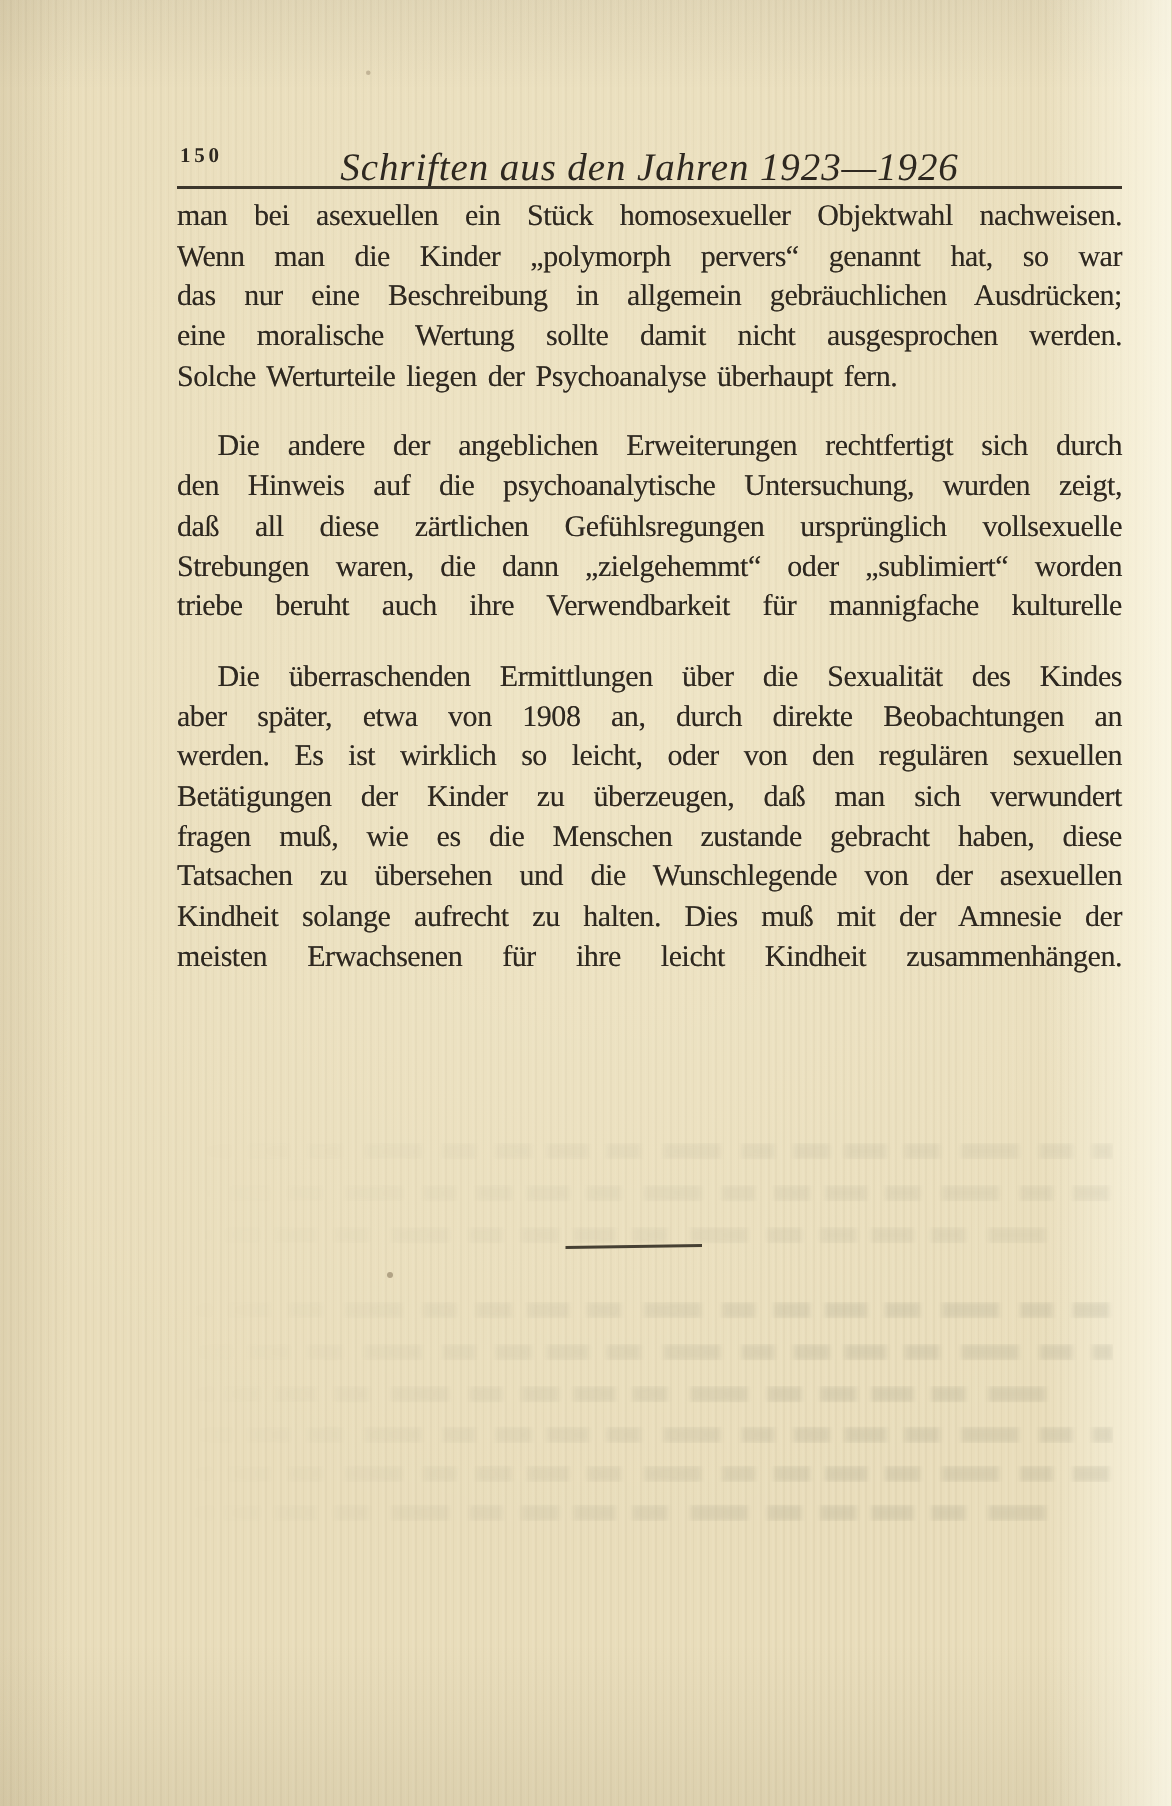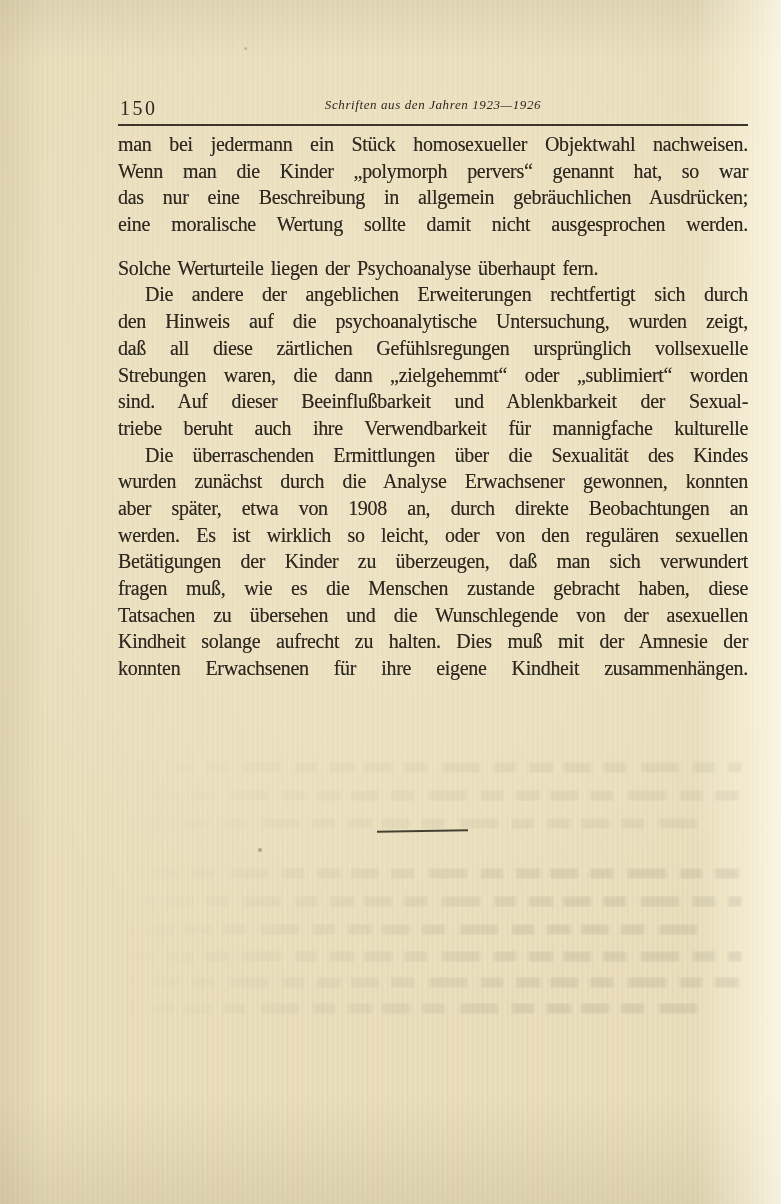--- a/index.html
+++ b/index.html
@@ -23,27 +23,27 @@
   }
 
   
   .running-head {
     position: absolute;
     left: 118px; top: 97px;
     width: 630px; height: 26px;
   }
   .pageno {
     position: absolute; left: 2px; top: 0;
-    font-size: 20px; letter-spacing: 2.5px;
+    font-size: 14px; letter-spacing: 2.5px; font-weight: bold;
   }
   .running-title {
     position: absolute; left: 0; right: 0; top: 0;
     text-align: center;
     font-style: italic;
-    font-size: 13px;
+    font-size: 26px;
     letter-spacing: 0.6px;
   }
   .head-rule {
     position: absolute;
     left: 118px; top: 124px;
     width: 630px; height: 2px;
     background: #3c362b;
   }
 
   
@@ -56,22 +56,22 @@
     text-shadow: 0 0 0.4px rgba(46,40,32,0.55);
   }
   .line {
     height: 26.7px;
     overflow: visible;
     white-space: normal;
     text-align: justify;
     text-align-last: justify;
     text-justify: inter-word;
   }
-  .line.indent { text-indent: 27px; }
-  .line.last { text-align-last: left; word-spacing: 2.5px; margin-top: 17px; }
+  .line.indent { text-indent: 27px; margin-top: 20px; }
+  .line.last { text-align-last: left; word-spacing: 2.5px; }
 
   
   .divider {
     position: absolute;
     left: 377px; top: 830px;
     width: 91px; height: 2px;
     background: #464033;
     transform: rotate(-0.8deg);
   }
 
@@ -109,40 +109,38 @@
 <div class="page">
 
   <header class="running-head">
     <span class="pageno">150</span>
     <span class="running-title">Schriften aus den Jahren 1923—1926</span>
   </header>
 
   <div class="head-rule"></div>
 
   <main class="body-text">
-      <div class="line">man bei jedermann ein Stück homosexueller Objektwahl nachweisen.</div>
+      <div class="line">man bei asexuellen ein Stück homosexueller Objektwahl nachweisen.</div>
       <div class="line">Wenn man die Kinder „polymorph pervers“ genannt hat, so war</div>
       <div class="line">das nur eine Beschreibung in allgemein gebräuchlichen Ausdrücken;</div>
       <div class="line">eine moralische Wertung sollte damit nicht ausgesprochen werden.</div>
       <div class="line last">Solche Werturteile liegen der Psychoanalyse überhaupt fern.</div>
       <div class="line indent">Die andere der angeblichen Erweiterungen rechtfertigt sich durch</div>
       <div class="line">den Hinweis auf die psychoanalytische Untersuchung, wurden zeigt,</div>
       <div class="line">daß all diese zärtlichen Gefühlsregungen ursprünglich vollsexuelle</div>
       <div class="line">Strebungen waren, die dann „zielgehemmt“ oder „sublimiert“ worden</div>
-      <div class="line">sind. Auf dieser Beeinflußbarkeit und Ablenkbarkeit der Sexual-</div>
       <div class="line">triebe beruht auch ihre Verwendbarkeit für mannigfache kulturelle</div>
       <div class="line indent">Die überraschenden Ermittlungen über die Sexualität des Kindes</div>
-      <div class="line">wurden zunächst durch die Analyse Erwachsener gewonnen, konnten</div>
       <div class="line">aber später, etwa von 1908 an, durch direkte Beobachtungen an</div>
       <div class="line">werden. Es ist wirklich so leicht, oder von den regulären sexuellen</div>
       <div class="line">Betätigungen der Kinder zu überzeugen, daß man sich verwundert</div>
       <div class="line">fragen muß, wie es die Menschen zustande gebracht haben, diese</div>
       <div class="line">Tatsachen zu übersehen und die Wunschlegende von der asexuellen</div>
       <div class="line">Kindheit solange aufrecht zu halten. Dies muß mit der Amnesie der</div>
-      <div class="line">konnten Erwachsenen für ihre eigene Kindheit zusammenhängen.</div>
+      <div class="line">meisten Erwachsenen für ihre leicht Kindheit zusammenhängen.</div>
     </main>
 
   <div class="divider"></div>
 
   <div>
     <div class="bleed-line faint" style="top:762px"></div>
     <div class="bleed-line faint" style="top:790px"></div>
     <div class="bleed-line faint" style="top:818px"></div>
     <div class="bleed-line" style="top:868px"></div>
     <div class="bleed-line" style="top:896px"></div>

